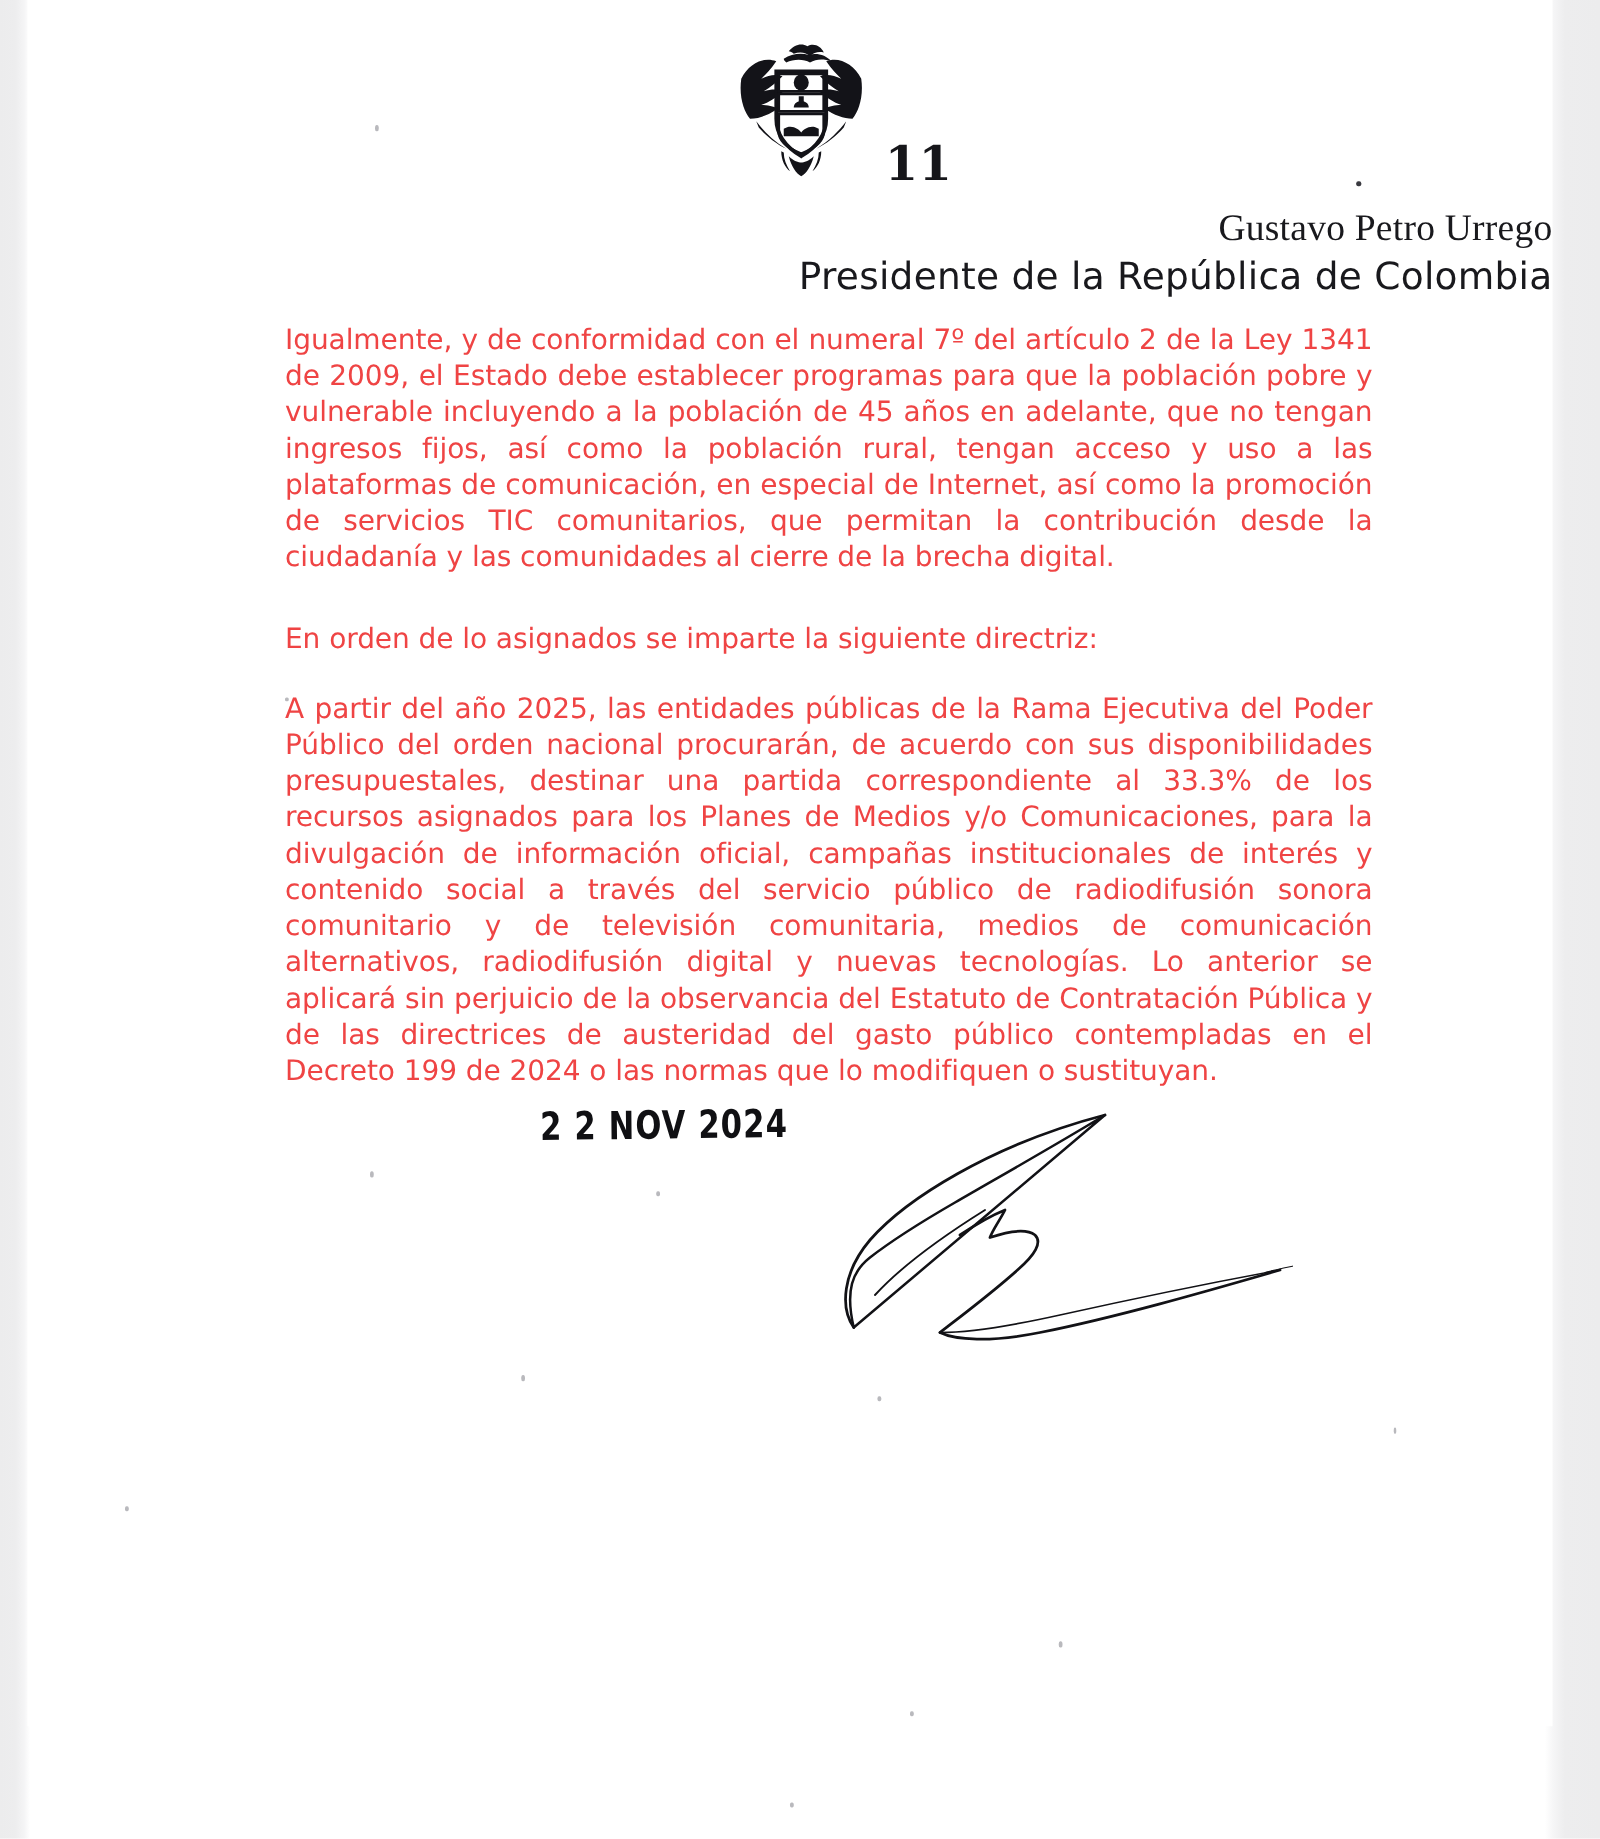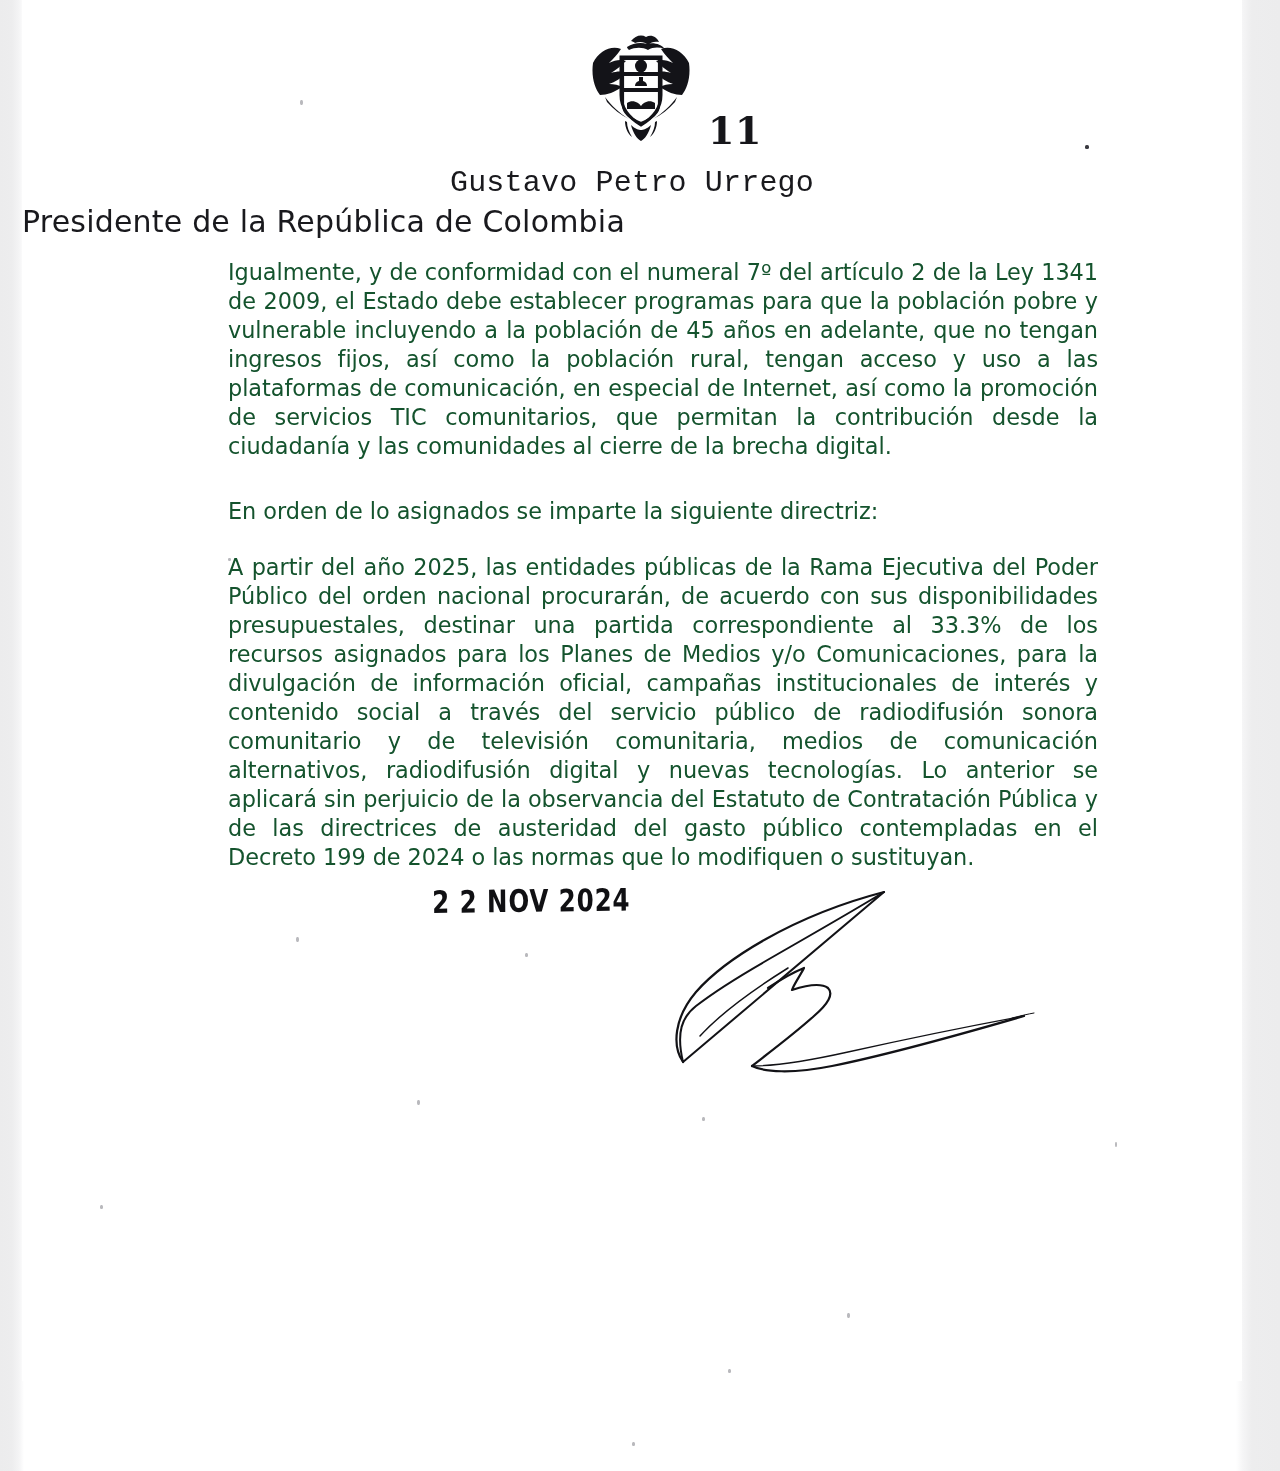--- a/index.html
+++ b/index.html
@@ -76,54 +76,54 @@
     color: #16161a;
     letter-spacing: 0.5px;
     line-height: 1;
   }
 
   .name-line {
     position: absolute;
     left: 0;
     top: 166px;
     width: 1220px;
-    text-align: center;
-    font-family: Liberation Mono, monospace;
+    text-align: right;
+    font-family: Liberation Serif, serif;
     font-size: 30px;
     font-weight: 400;
     color: #19191d;
     letter-spacing: 0.2px;
   }
 
   .role-line {
     position: absolute;
     left: 0;
     top: 204px;
     width: 1220px;
-    text-align: left;
+    text-align: right;
     font-family: "DejaVu Sans", sans-serif;
     font-size: 30px;
     font-weight: 400;
     color: #19191d;
     letter-spacing: 0.2px;
   }
 
   
   .body-block {
     position: absolute;
     left: 206px;
     top: 258px;
     width: 870px;
   }
 
   .para {
     font-family: "DejaVu Sans", sans-serif;
     font-size: 22.4px;
     line-height: 29px;
-    color: #14532d;
+    color: #ef4444;
     text-align: justify;
     text-justify: inter-word;
     margin: 0;
     letter-spacing: -0.05px;
   }
 
   .para.last-line-left {
     text-align-last: left;
   }
 

